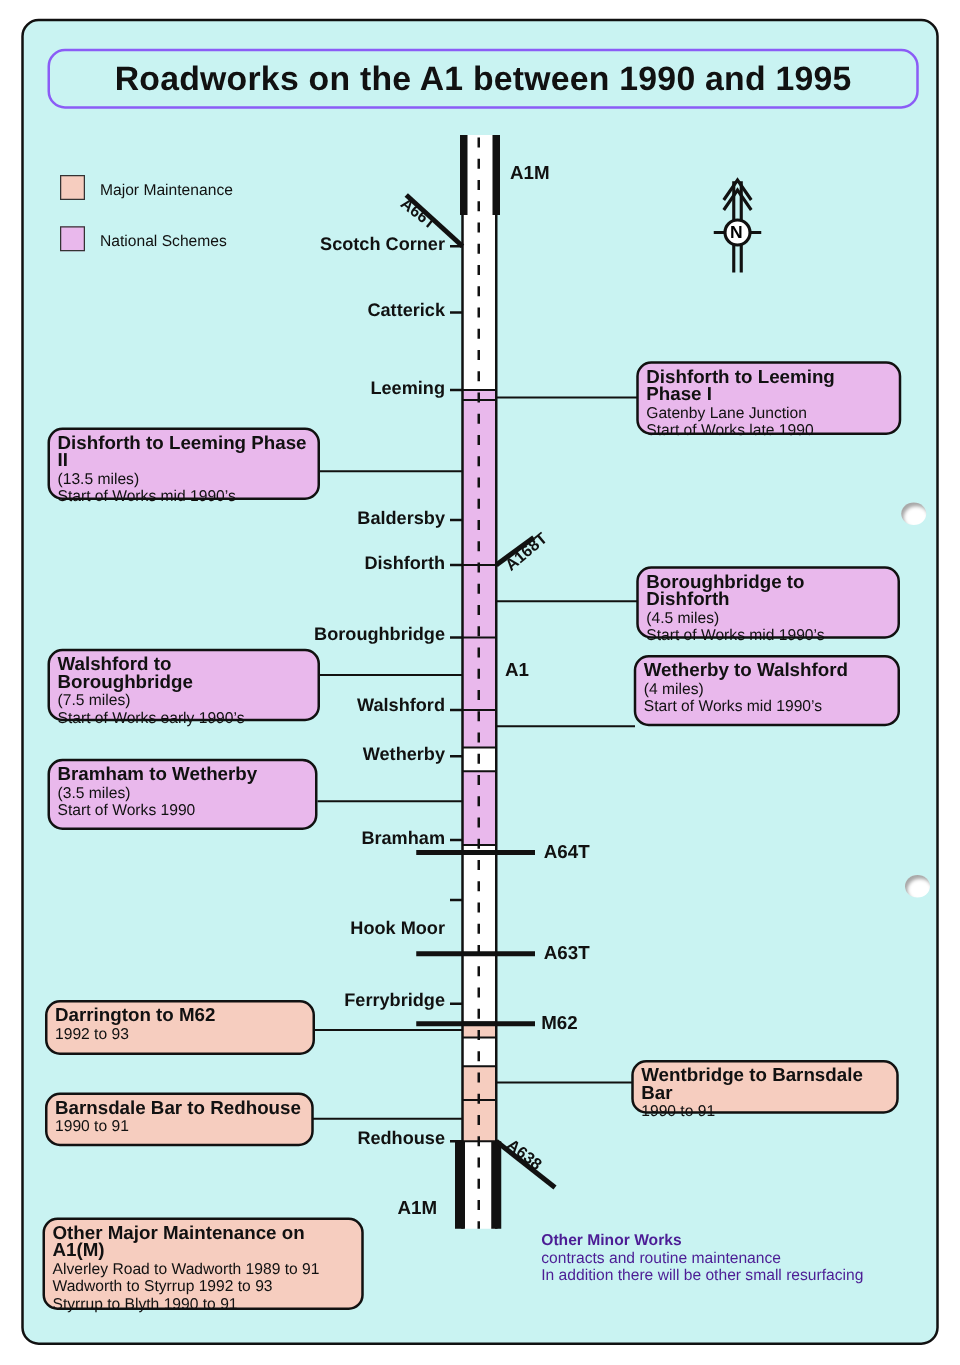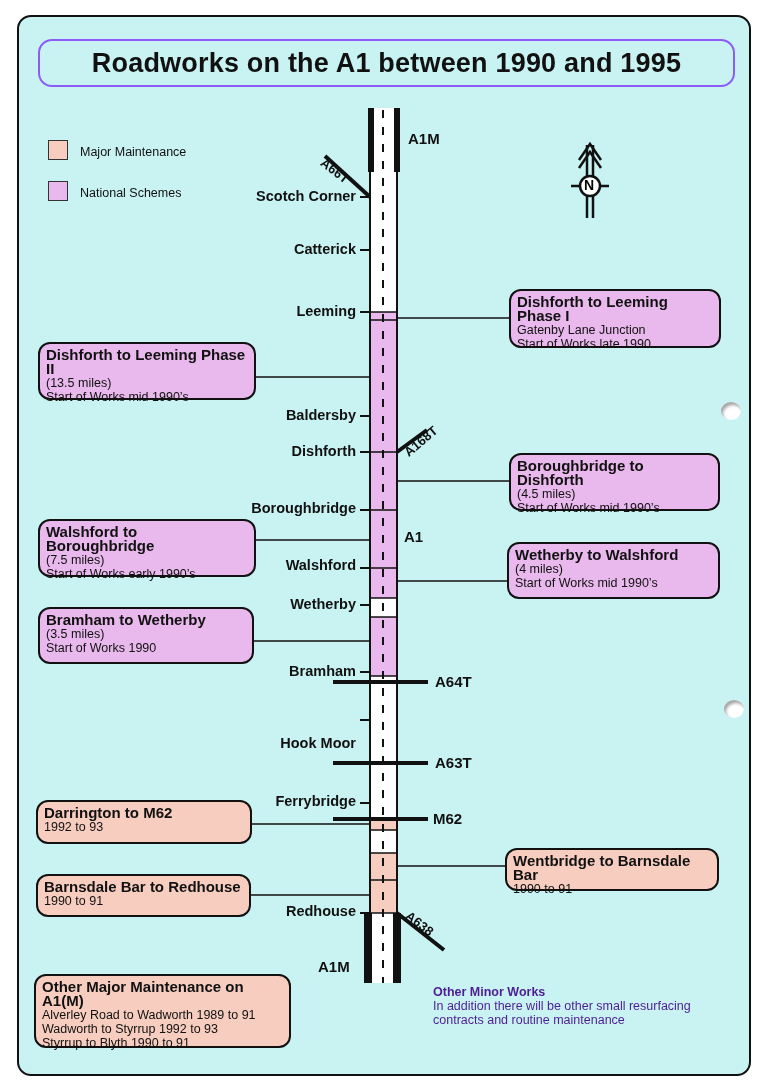--- a/index.html
+++ b/index.html
@@ -161,21 +161,21 @@
 <div class="box nat" style="left:509px;top:453px;width:211px;height:58px;">
   <div class="bt">Boroughbridge to Dishforth</div>
   <div>(4.5 miles)</div>
   <div>Start of Works mid 1990’s</div>
 </div>
 <div class="box nat" style="left:38px;top:519px;width:218px;height:58px;">
   <div class="bt">Walshford to Boroughbridge</div>
   <div>(7.5 miles)</div>
   <div>Start of Works early 1990’s</div>
 </div>
-<div class="box nat" style="left:507px;top:542px;width:213px;height:57px;">
+<div class="box nat" style="left:507px;top:524px;width:213px;height:57px;">
   <div class="bt">Wetherby to Walshford</div>
   <div>(4 miles)</div>
   <div>Start of Works mid 1990’s</div>
 </div>
 <div class="box nat" style="left:38px;top:607px;width:216px;height:57px;">
   <div class="bt">Bramham to Wetherby</div>
   <div>(3.5 miles)</div>
   <div>Start of Works 1990</div>
 </div>
 <div class="box maj" style="left:36px;top:800px;width:216px;height:44px;">
@@ -192,15 +192,15 @@
 </div>
 <div class="box maj" style="left:34px;top:974px;width:257px;height:74px;">
   <div class="bt">Other Major Maintenance on A1(M)</div>
   <div>Alverley Road to Wadworth 1989 to 91</div>
   <div>Wadworth to Styrrup 1992 to 93</div>
   <div>Styrrup to Blyth 1990 to 91</div>
 </div>
 
 <div class="minor">
   <div class="bt">Other Minor Works</div>
+  <div>contracts  and routine maintenance</div>
   <div>In addition there will be other small resurfacing</div>
-  <div>contracts  and routine maintenance</div>
 </div>
 
 </body></html>

